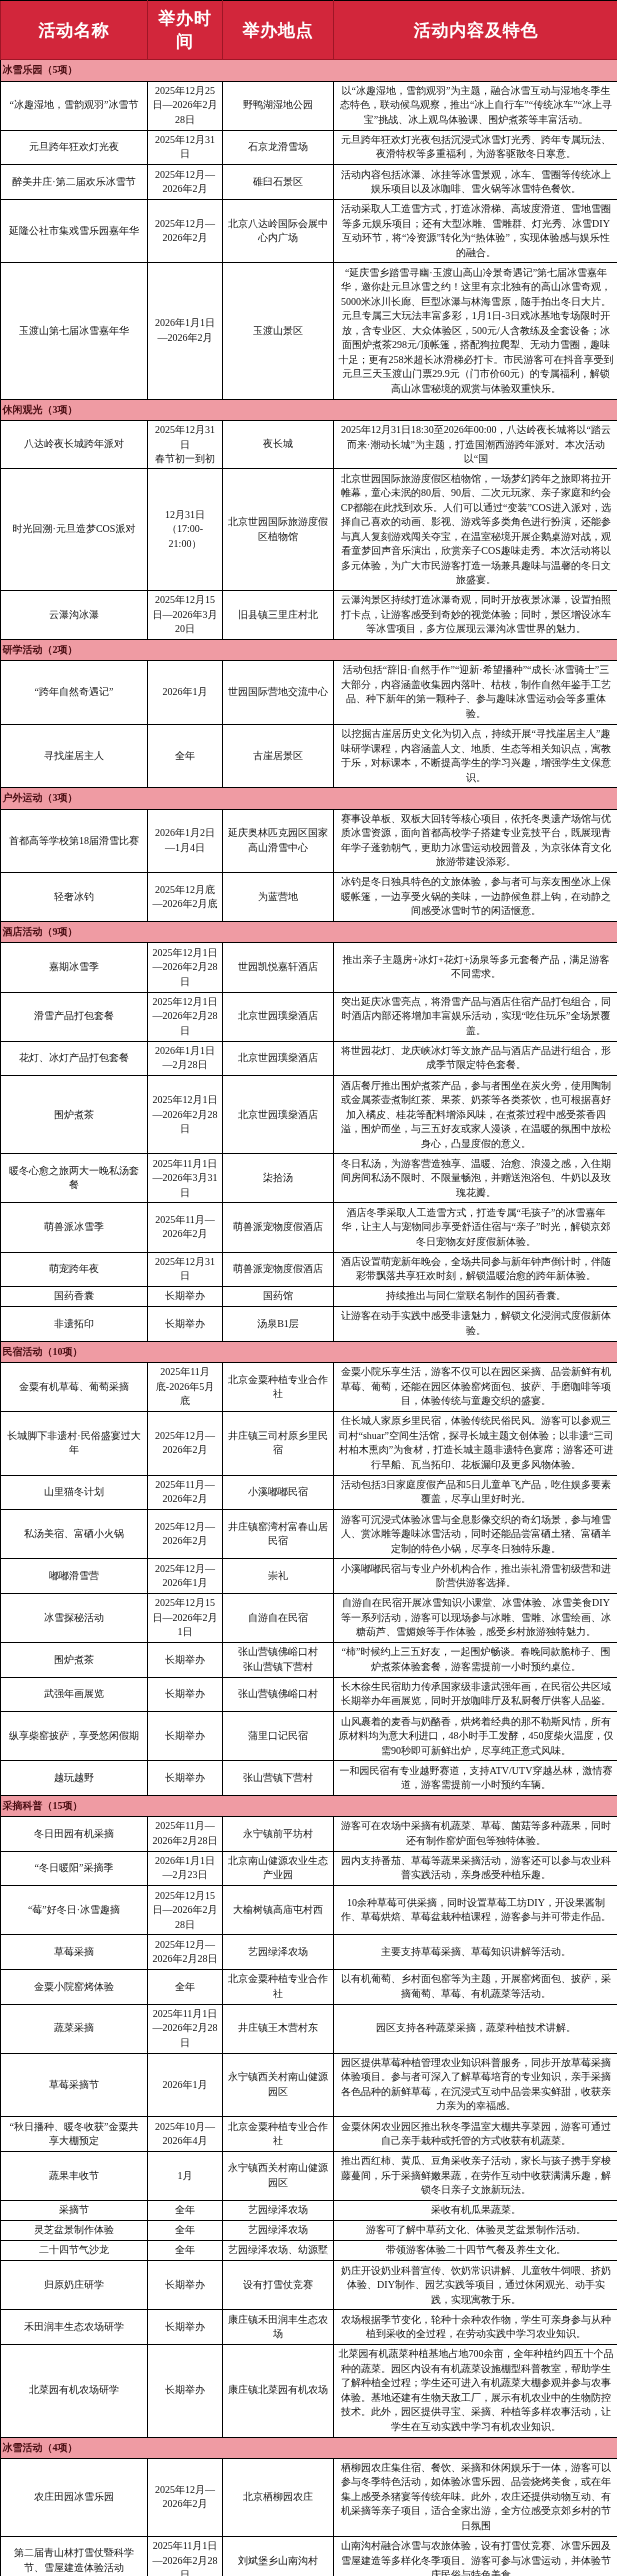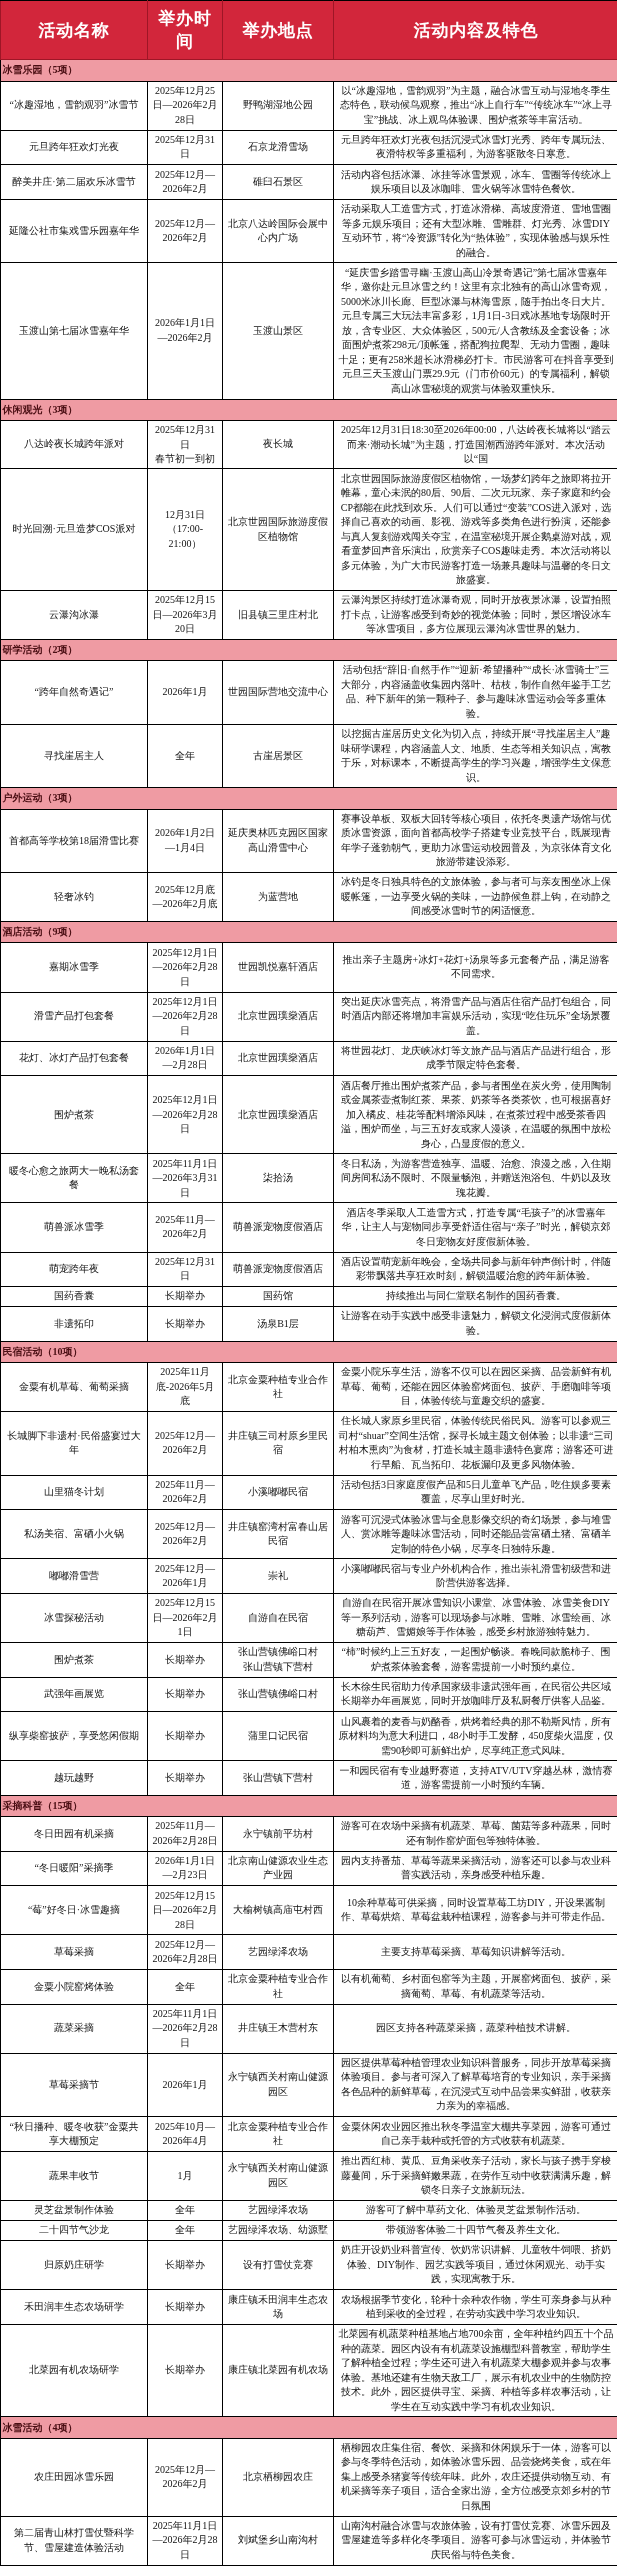--- a/index.html
+++ b/index.html
@@ -421,20 +421,28 @@
       </tr>
       <tr>
         <td class="col-name"><div class="cell-inner">蔬果丰收节</div></td>
         <td class="col-time"><div class="cell-inner">1月</div></td>
         <td class="col-place"><div class="cell-inner">永宁镇西关村南山健源园区</div></td>
         <td class="col-desc">
           <div class="cell-inner">推出西红柿、黄瓜、豆角采收亲子活动，家长与孩子携手穿梭藤蔓间，乐于采摘鲜嫩果蔬，在劳作互动中收获满满乐趣，解锁冬日亲子文旅新玩法。</div>
         </td>
       </tr>
       <tr>
+        <td class="col-name"><div class="cell-inner">采摘节</div></td>
+        <td class="col-time"><div class="cell-inner">全年</div></td>
+        <td class="col-place"><div class="cell-inner">艺园绿泽农场</div></td>
+        <td class="col-desc">
+          <div class="cell-inner">采收有机瓜果蔬菜。</div>
+        </td>
+      </tr>
+      <tr>
         <td class="col-name"><div class="cell-inner">灵芝盆景制作体验</div></td>
         <td class="col-time"><div class="cell-inner">全年</div></td>
         <td class="col-place"><div class="cell-inner">艺园绿泽农场</div></td>
         <td class="col-desc">
           <div class="cell-inner">游客可了解中草药文化、体验灵芝盆景制作活动。</div>
         </td>
       </tr>
       <tr>
         <td class="col-name"><div class="cell-inner">二十四节气沙龙</div></td>
         <td class="col-time"><div class="cell-inner">全年</div></td>

